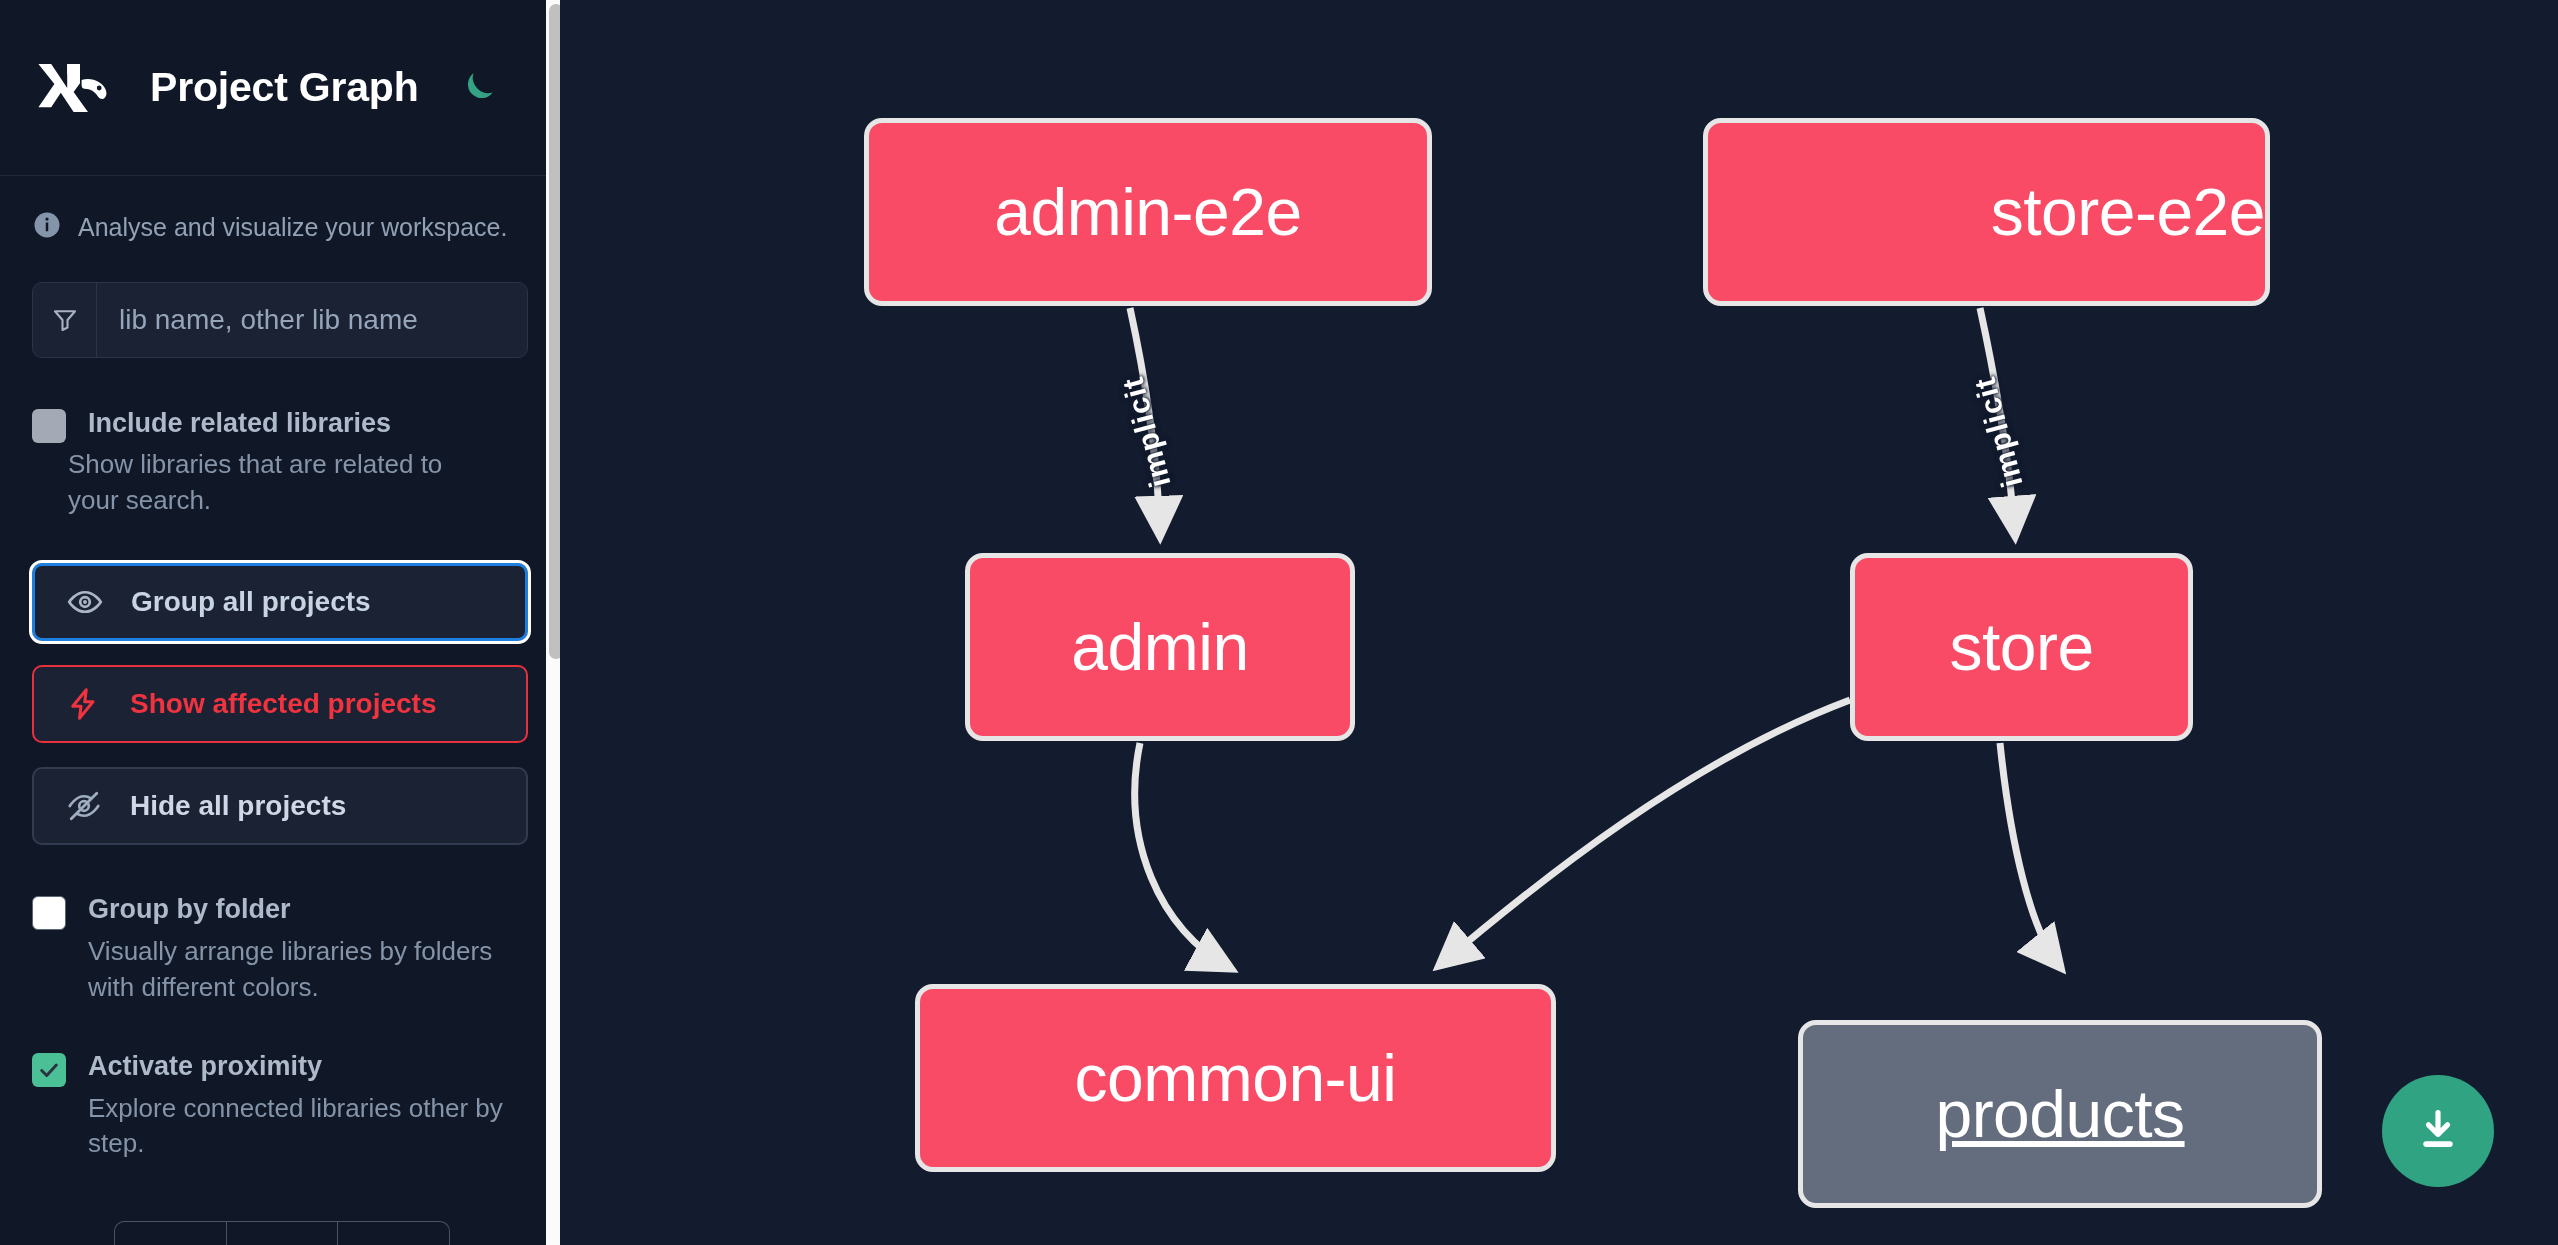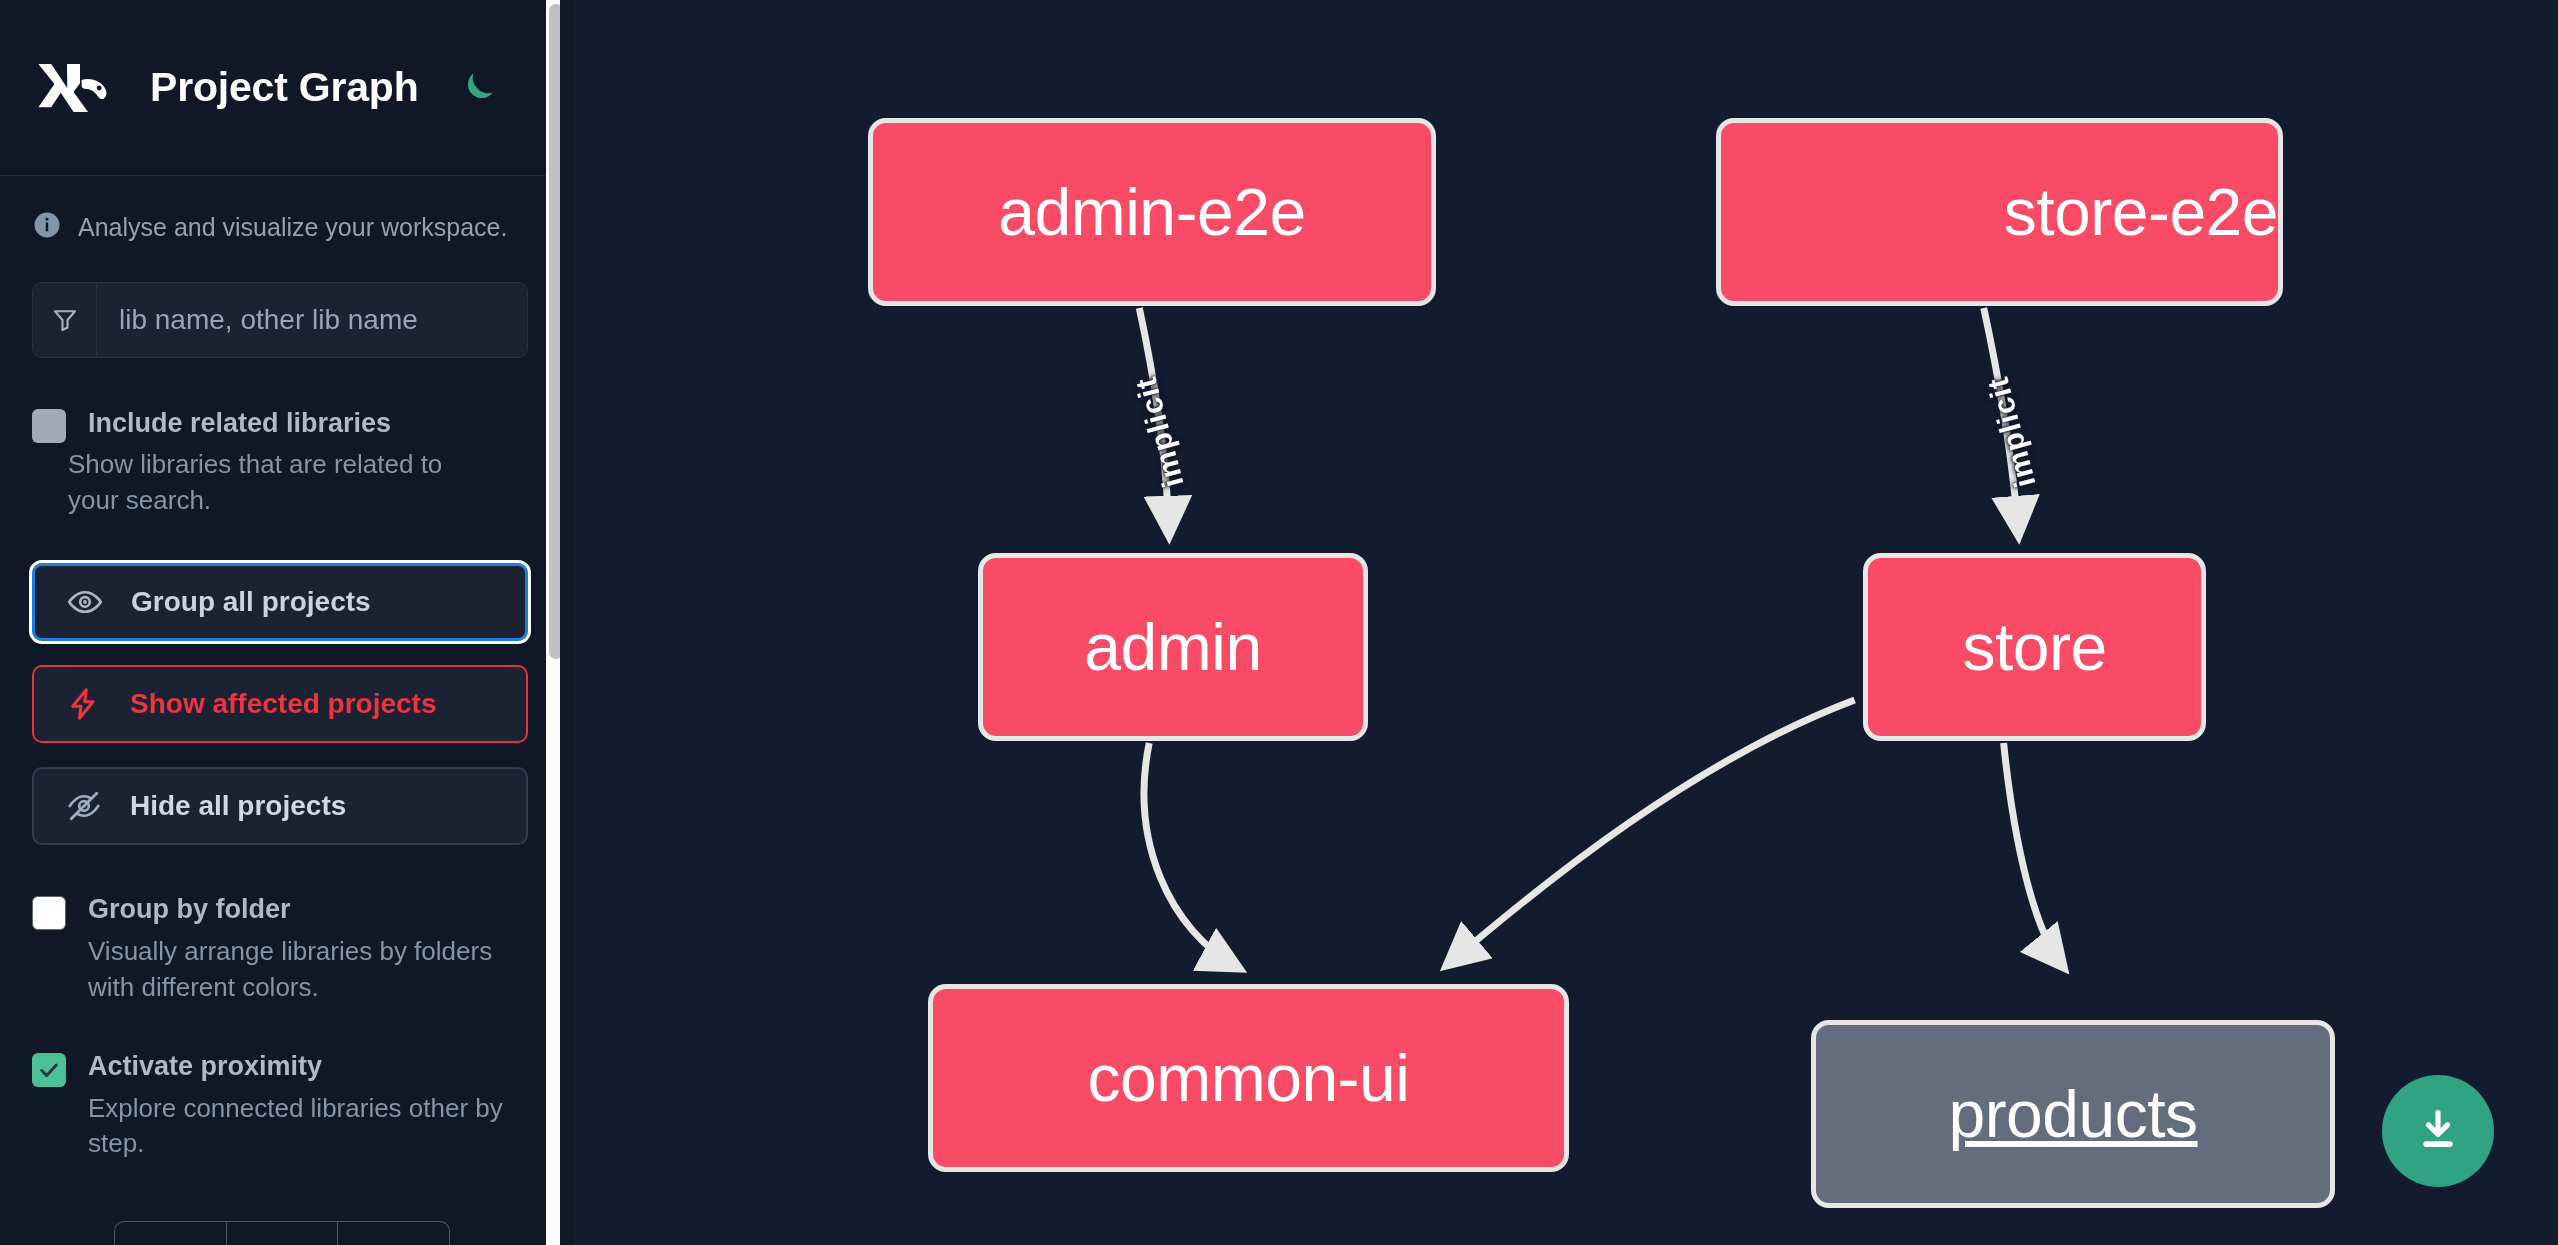--- a/index.html
+++ b/index.html
@@ -2,21 +2,21 @@
 <html><head>
 <meta charset="utf-8">
 <style>
   * { box-sizing: border-box; margin: 0; padding: 0; }
   html, body {
     width: 2558px; height: 1245px;
     background: #0f1729;
     font-family: "Liberation Sans", sans-serif;
     overflow: hidden;
   }
-  #app { position: relative; width: 2558px; height: 1245px; display: flex; gap: 13px; }
+  #app { position: relative; width: 2558px; height: 1245px; display: flex; }
 
   
   .sidebar {
     position: relative;
     width: 560px; height: 1245px;
     background: #101828;
     flex: 0 0 560px;
     overflow: hidden;
   }
   .sb-header {
@@ -298,21 +298,21 @@
       </defs>
       <g fill="none" stroke="#e6e6e6" stroke-width="7" marker-end="url(#arw)">
         <path d="M570 308 C 590 400 598 470 600 535"></path>
         <path d="M1420 308 C 1440 400 1450 470 1455 535"></path>
         <path d="M580 743 C 560 840 600 930 670 968"></path>
         <path d="M1290 700 C 1130 760 980 880 880 965"></path>
         <path d="M1440 743 C 1450 840 1470 930 1500 967"></path>
       </g>
     </svg>
 
-    <div class="node pink" style="left:295px;  top:118px;  width:568px; height:188px;">
+    <div class="node pink" style="left:304px;  top:118px;  width:568px; height:188px;">
       <span>admin-e2e</span>
     </div>
     <div class="node pink" style="left:1143px; top:118px;  width:567px; height:188px;justify-content:flex-end;">
       <span>store-e2e</span>
     </div>
     <div class="node pink" style="left:405px;  top:553px;  width:390px; height:188px;">
       <span>admin</span>
     </div>
     <div class="node pink" style="left:1290px; top:553px;  width:343px; height:188px;">
       <span>store</span>

